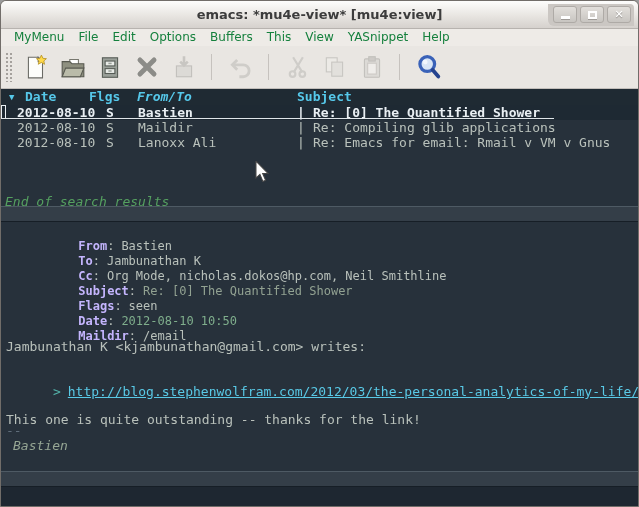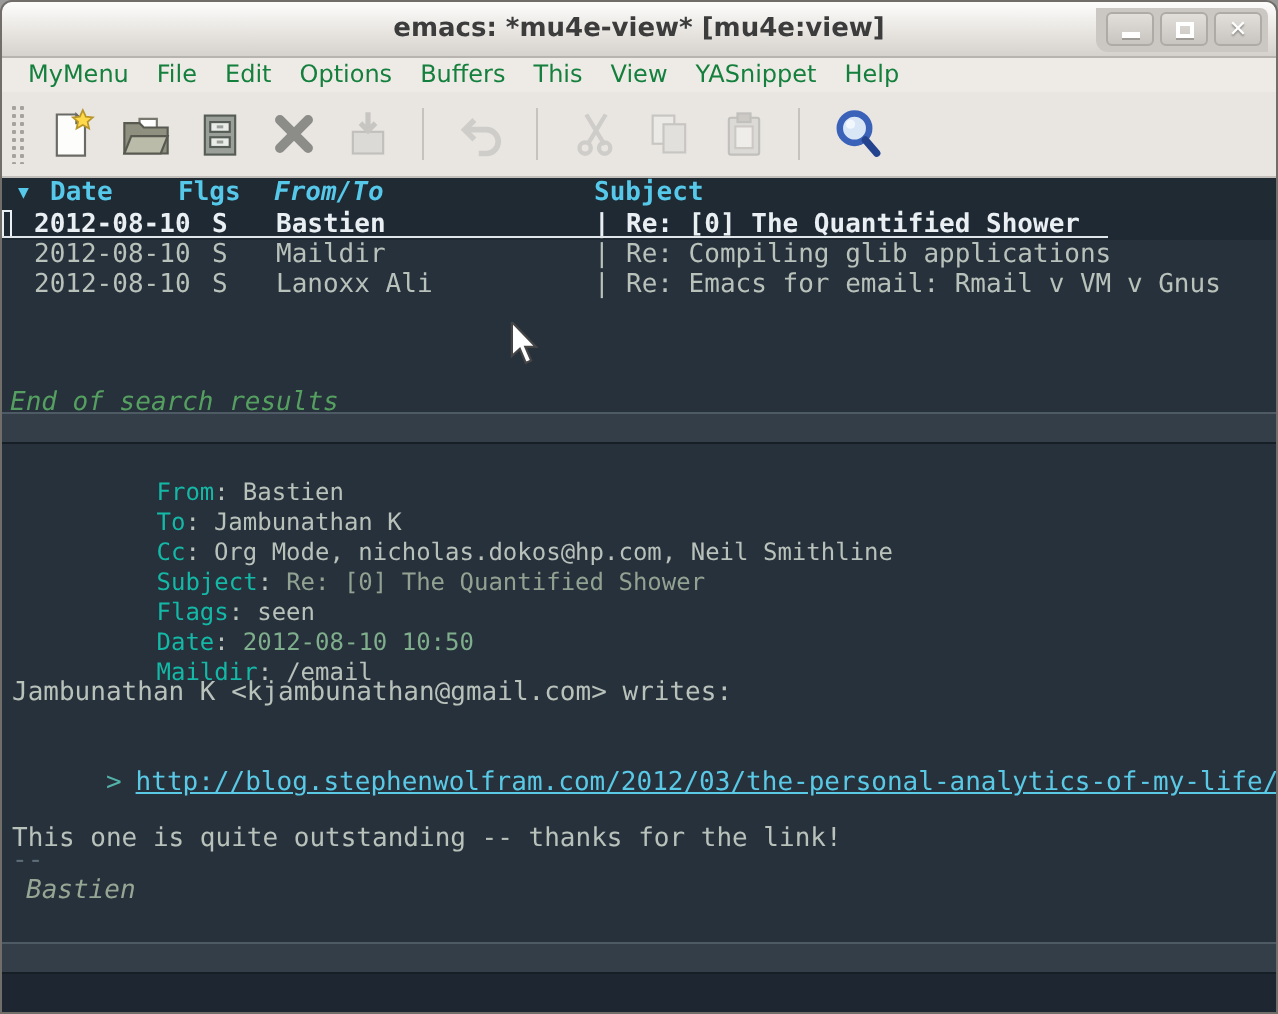--- a/index.html
+++ b/index.html
@@ -110,21 +110,21 @@
   #modeline-view .ml-cursor { color:#c6cdd3; }
   #modeline-view .range-all { color:#56c8ea; font-weight:bold; }
   #modeline-view .range-total { color:#449980; }
   #modeline-view .st-open { color:#c6cdd3; }
   #modeline-view .st-mod { background:#512426; color:#ef5350; font-weight:bold; }
   #modeline-view .st-close { color:#e4eaee; font-weight:bold; }
   #modeline-view .ml-info { color:#c6cdd3; }
   
   #msg-fields { position:absolute; top:135px; left:5px; width:630px; }
   .msg-field { height:15px; line-height:15px; font-size:12px; white-space:pre; }
-  .flabel { color:#14b8a6; font-weight:normal; }
+  .flabel { color:#c4b5fd; font-weight:bold; }
   .fcolon { color:#b9c1bb; }
   .fvalue { padding-left:7px; color:#b9c1bb; }
   .fvalue[data-kind="subject"] { color:#92a292; }
   .fvalue[data-kind="date"] { color:#7fae8c; }
   .body-line { position:absolute; left:5px; font-size:13px; line-height:15px; white-space:pre; }
   #writes-line { top:250px; }
   #quote-line { top:280px; }
   .quote-mark { color:#53b3aa; margin-right:7px; }
   #body-link { color:#59c9e6; text-decoration:underline; }
   .link-ref { color:#e4eaee; font-weight:bold; }

